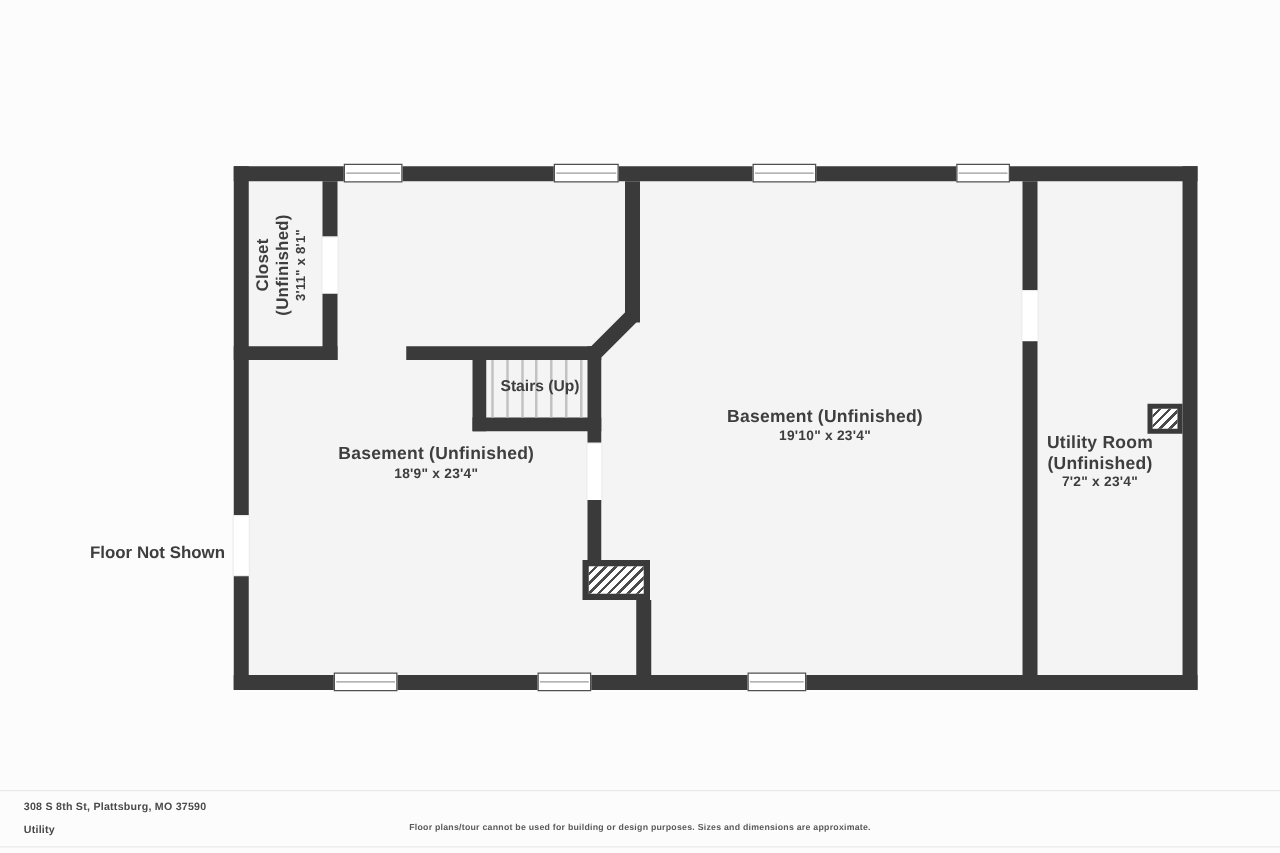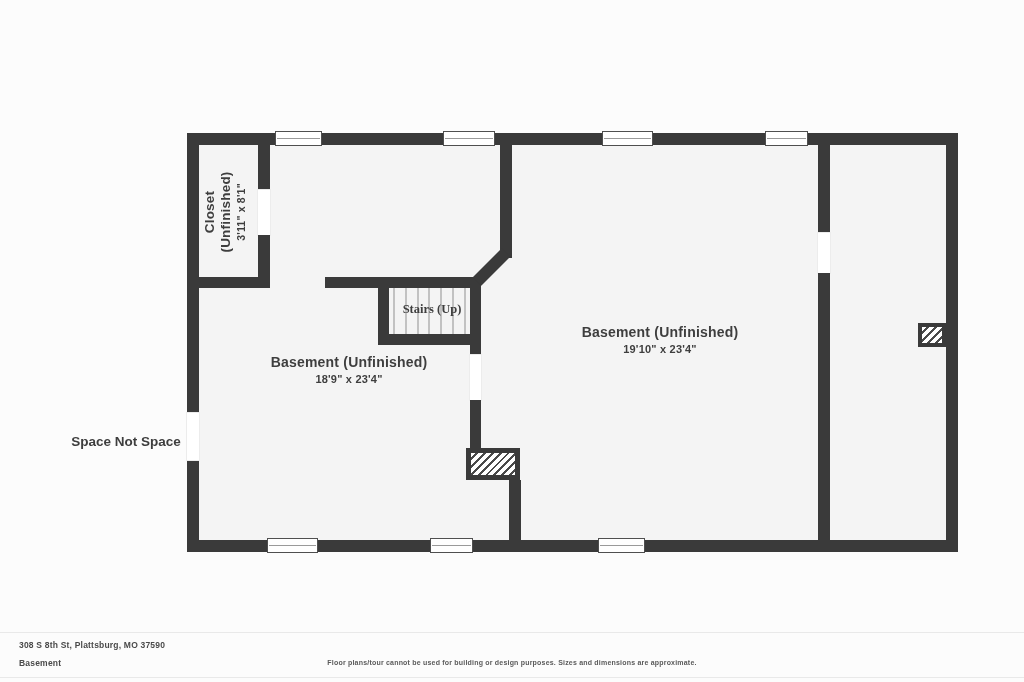--- a/index.html
+++ b/index.html
@@ -111,24 +111,29 @@
   <div class="lbl" style="left:349px;top:370px;">
     <div class="room-name">Basement (Unfinished)</div>
     <div class="room-dims">18'9" x 23'4"</div>
   </div>
 
   <div class="lbl" style="left:660px;top:340px;">
     <div class="room-name">Basement (Unfinished)</div>
     <div class="room-dims">19'10" x 23'4"</div>
   </div>
 
+  <div class="lbl" style="left:880px;top:369px;">
+    <div class="room-name">Utility Room</div>
+    <div class="room-name">(Unfinished)</div>
+    <div class="room-dims">7'2" x 23'4"</div>
+  </div>
 
-  <div class="lbl stairs" style="left:432px;top:309px;font-family:Liberation Serif, serif;">Stairs (Up)</div>
+  <div class="lbl stairs" style="left:432px;top:309px;">Stairs (Up)</div>
 
-  <div class="lbl annot" style="left:126px;top:442px;">Space Not Space</div>
+  <div class="lbl annot" style="left:126px;top:442px;">Floor Not Shown</div>
 
   <div class="footer-divider" style="top:632px;"></div>
   <div class="addr">308 S 8th St, Plattsburg, MO 37590</div>
-  <div class="floor-name">Basement</div>
+  <div class="floor-name">Utility</div>
   <div class="disclaimer">Floor plans/tour cannot be used for building or design purposes. Sizes and dimensions are approximate.</div>
   <div class="footer-divider" style="top:677px;"></div>
 
 </div>
 
 </body></html>

